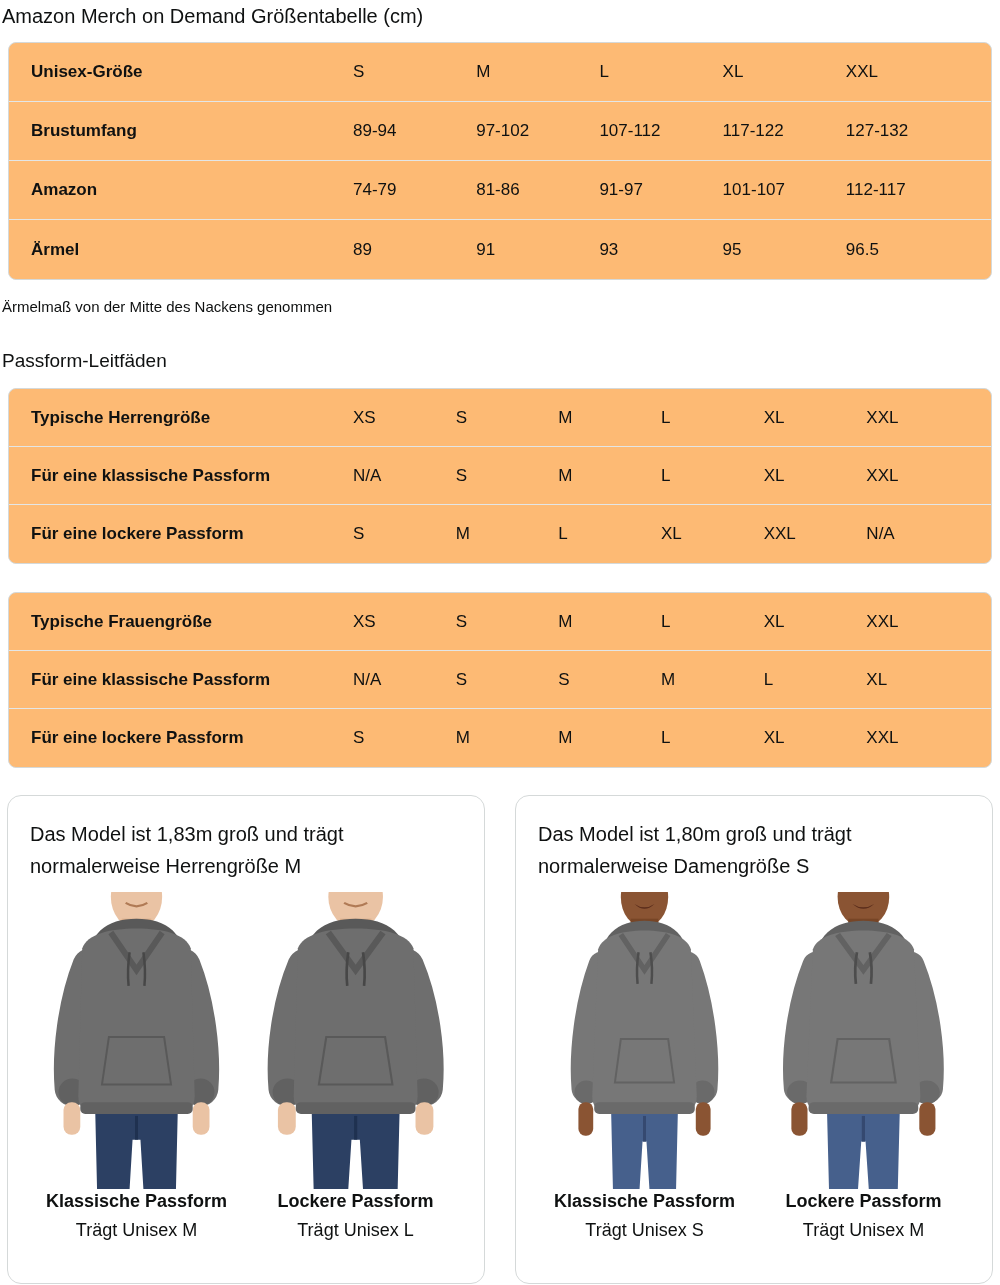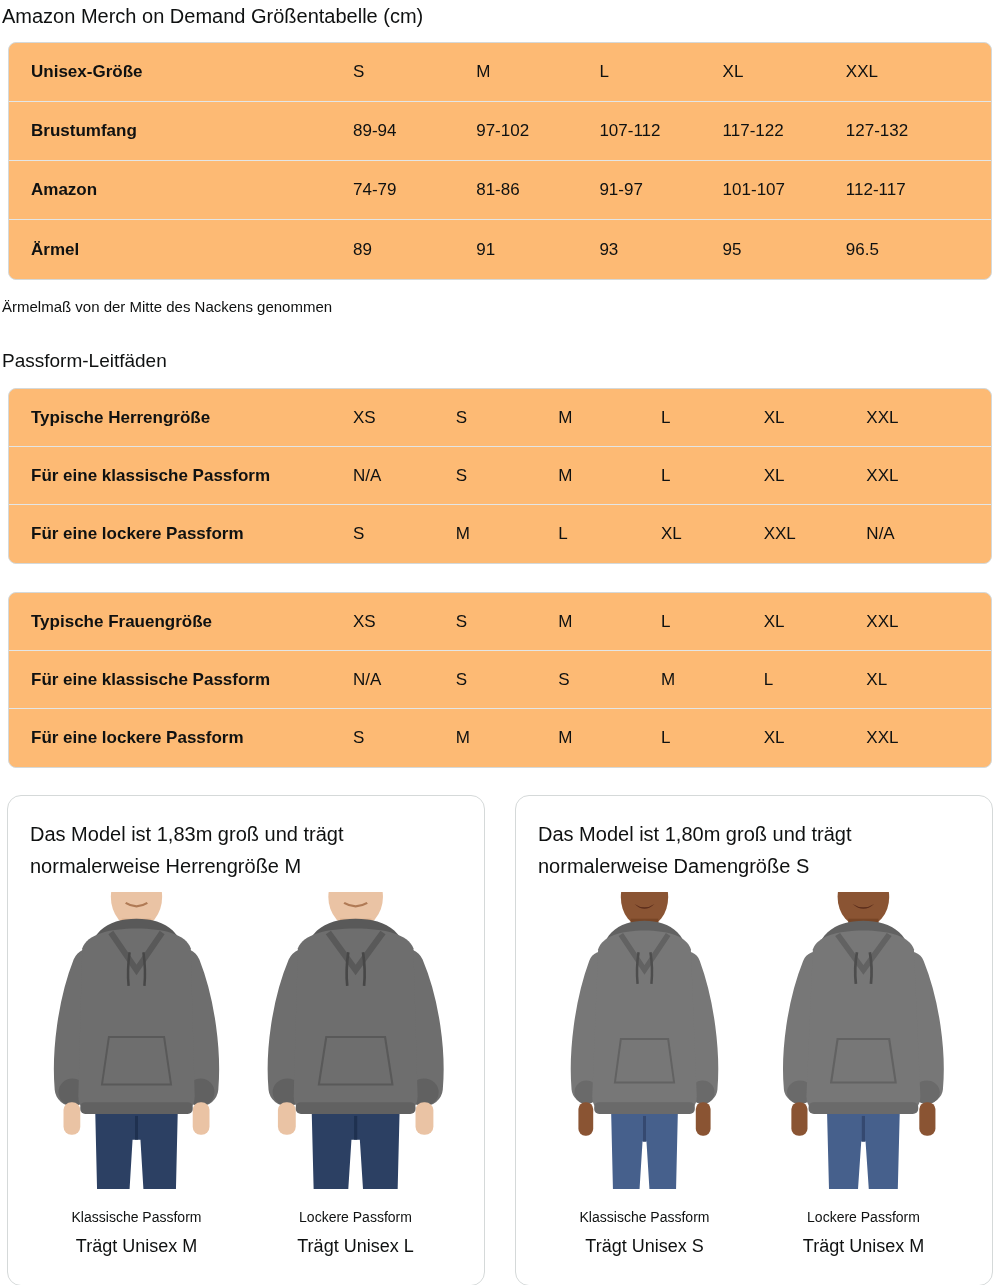--- a/index.html
+++ b/index.html
@@ -77,23 +77,22 @@
     margin: 2px 0 10px 2px;
   }
   .figures {
     display: flex;
     justify-content: center;
     gap: 2px;
   }
   .figure { margin: 0; width: 217px; text-align: center; }
   .model-svg { width: 217px; height: 298px; display: block; }
   .fit-label {
-    font-weight: 400;
-    font-size: 14px;
-    margin-top: 16px;
+    font-weight: 700;
+    font-size: 18px;
     line-height: 22px;
   }
   .size-label {
     font-size: 18px;
     margin-top: 7px;
     line-height: 22px;
   }
   .svg-defs { position: absolute; width: 0; height: 0; overflow: hidden; }
 </style>
 </head>

